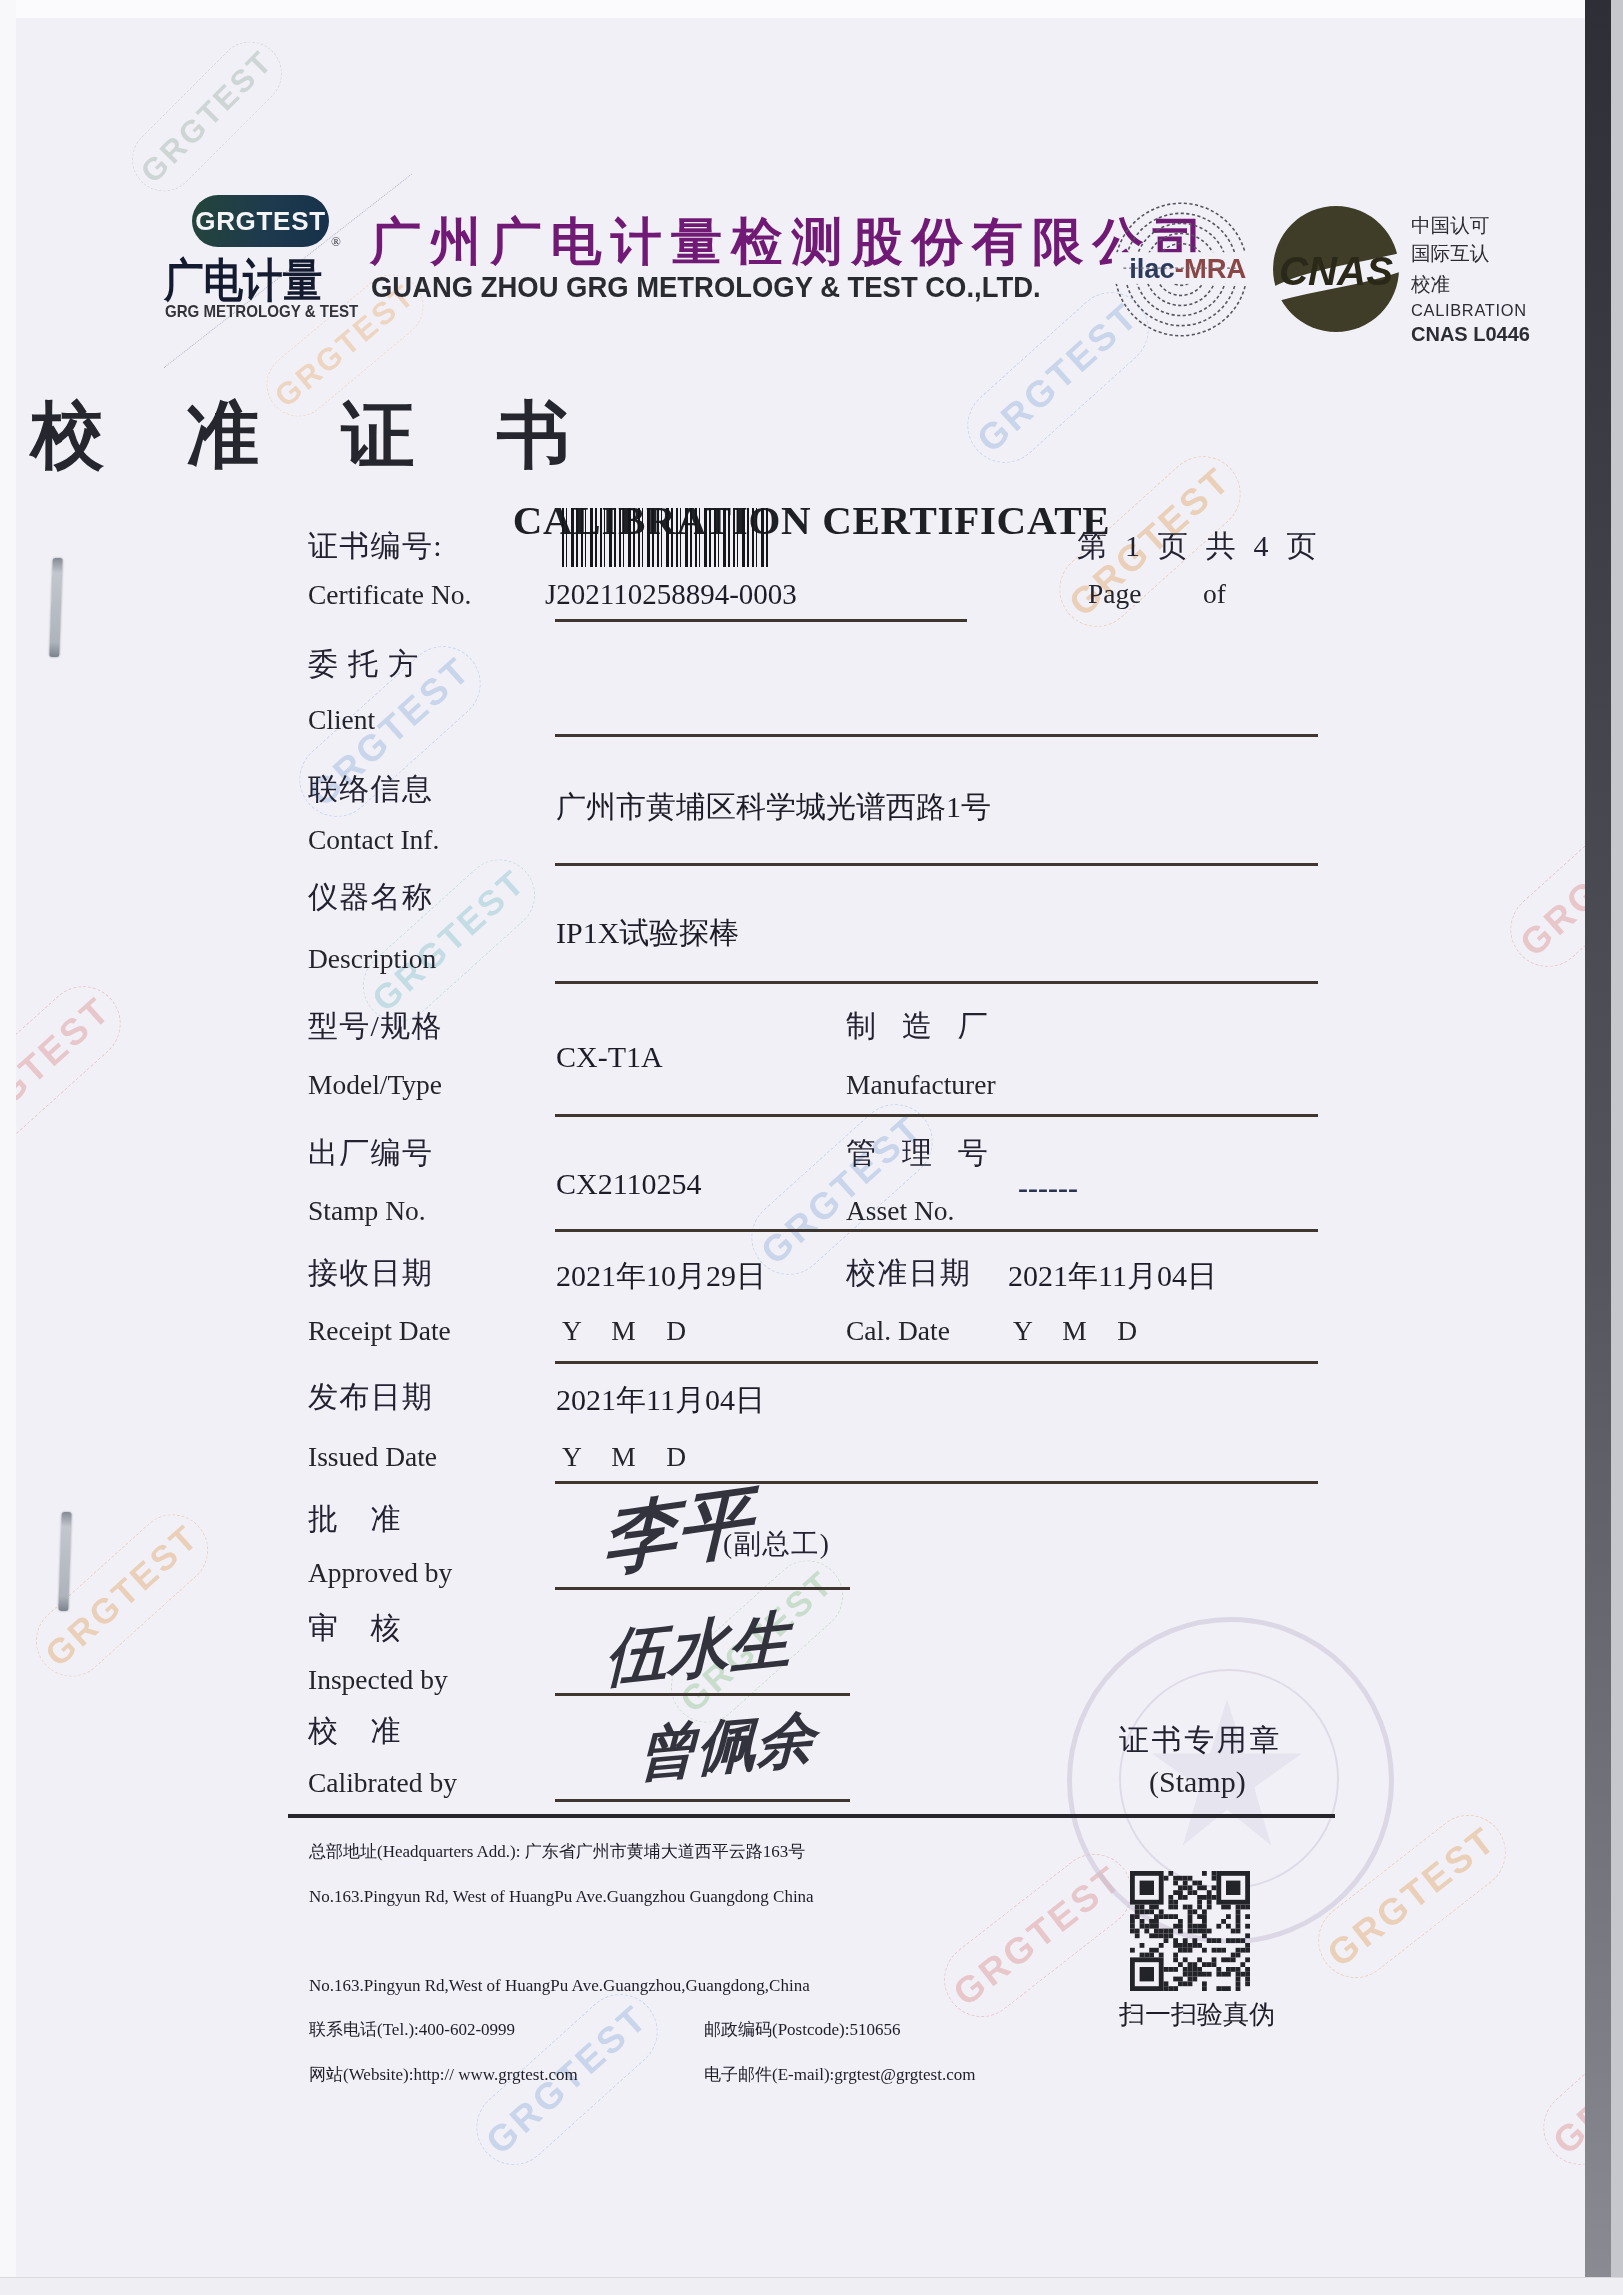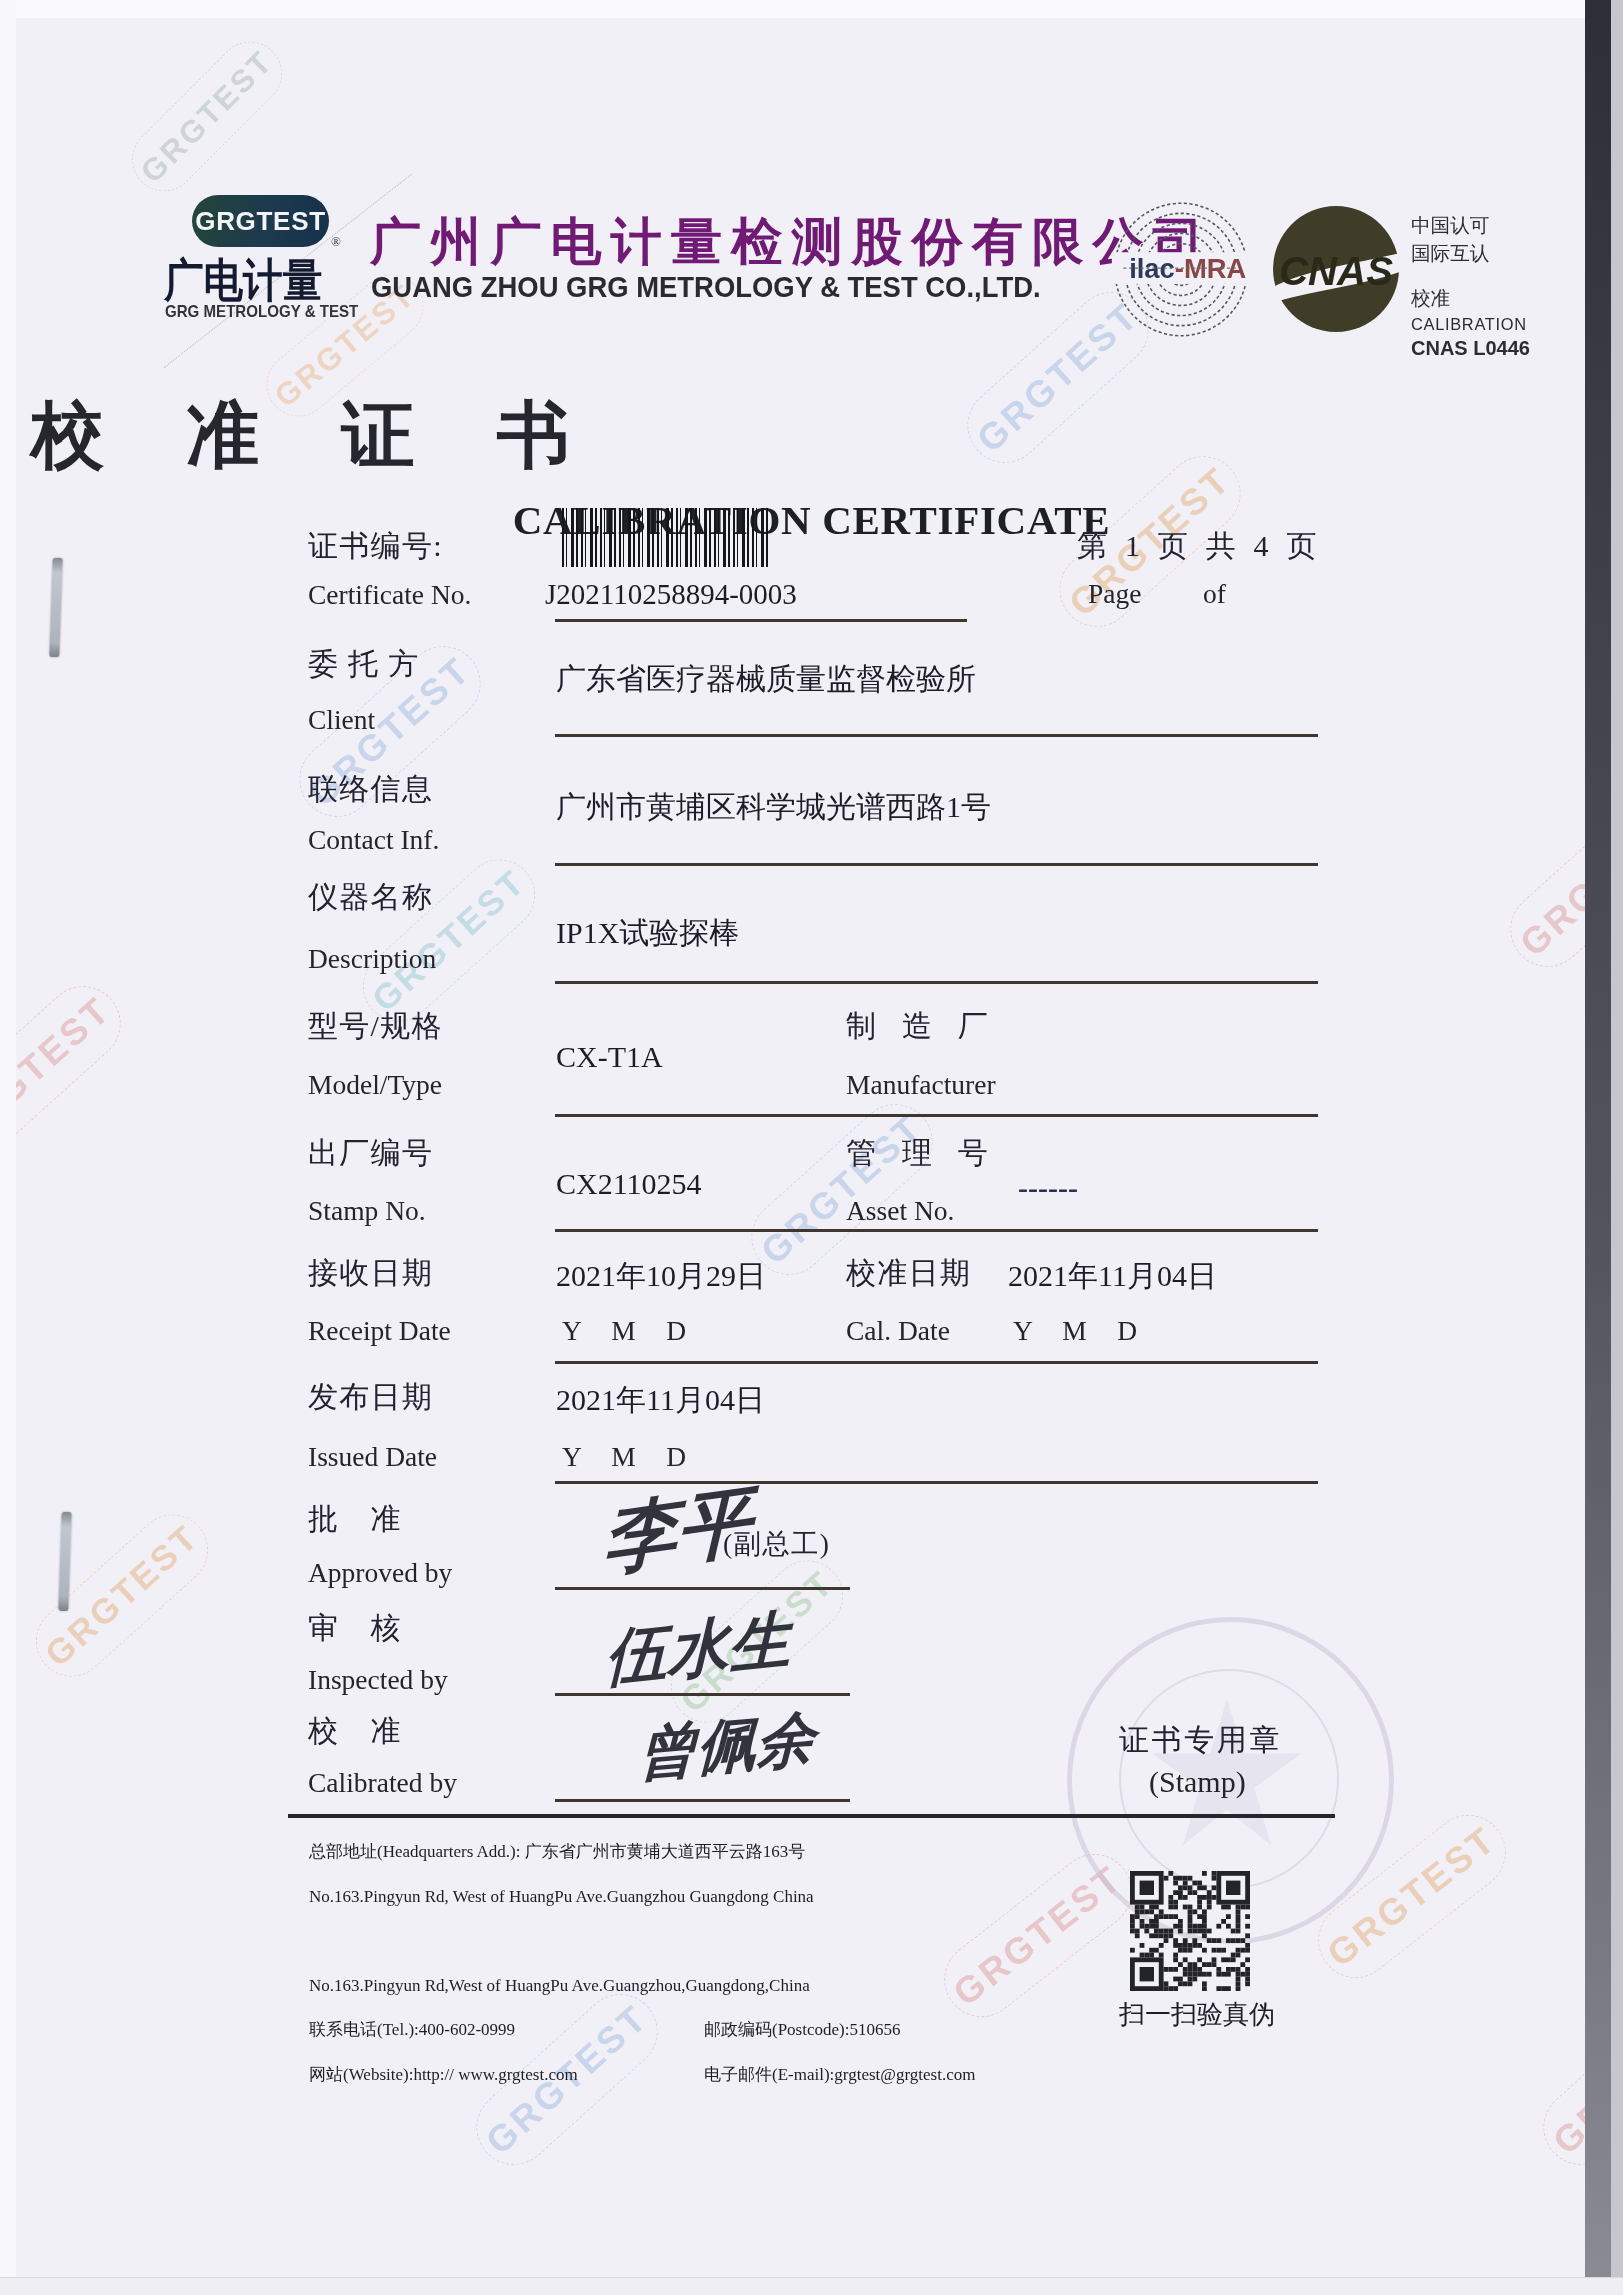--- a/index.html
+++ b/index.html
@@ -148,40 +148,39 @@
   </svg>
 
   <svg class="abs" style="left:1269px;top:202px" width="134" height="134" viewBox="0 0 100 100">
     <circle cx="50" cy="50" r="47" fill="#3f3d27"></circle>
     <path d="M2,64 C28,50 66,46 98,38 L98,52 C70,62 34,66 6,74 Z" fill="#f2f0f7"></path>
     <text x="50" y="62" text-anchor="middle" font-family="Liberation Sans, sans-serif" font-size="30" font-weight="bold" font-style="italic" fill="#2a2818">CNAS</text>
   </svg>
 
   <div id="accred" class="abs">
     <div style="font-size:19.6px;margin-bottom:8.5px">中国认可</div>
-    <div style="font-size:19.6px;margin-bottom:25px">国际互认</div>
+    <div style="font-size:19.6px;margin-bottom:11px">国际互认</div>
     <div style="font-size:19.6px;margin-bottom:7.9px">校准</div>
     <div style="font-size:16.4px;margin-bottom:5.9px;letter-spacing:0.7px">CALIBRATION</div>
     <div style="font-size:20px;font-weight:bold">CNAS L0446</div>
   </div>
 
   <div id="title-cn" class="abs">校 准 证 书</div>
   <div id="title-en" class="abs">CALIBRATION CERTIFICATE</div>
 
   <div id="barcode" class="abs"></div>
   <div class="cn" style="left:308px;top:531px">证书编号:</div>
   <div class="en" style="left:308px;top:581px">Certificate No.</div>
   <div class="val" style="left:545px;top:577px;font-size:29px">J202110258894-0003</div>
   <div class="ul" style="left:555px;top:619px;width:412px"></div>
   <div class="cn" style="left:1077px;top:531px;letter-spacing:5.2px">第 1 页 共 4 页</div>
   <div class="en" style="left:1088px;top:580px">Page</div>
   <div class="en" style="left:1203px;top:580px">of</div>
 
   <div class="cn" style="left:308px;top:649px">委 托 方</div>
-  <div class="val" style="left:556px;top:661px">广东省医疗器械质量监督检验所</div>
   <div class="en" style="left:308px;top:706px">Client</div>
   <div class="ul" style="left:555px;top:734px;width:763px"></div>
 
   <div class="cn" style="left:308px;top:774px">联络信息</div>
   <div class="val" style="left:556px;top:789px">广州市黄埔区科学城光谱西路1号</div>
   <div class="en" style="left:308px;top:826px">Contact Inf.</div>
   <div class="ul" style="left:555px;top:863px;width:763px"></div>
 
   <div class="cn" style="left:308px;top:882px">仪器名称</div>
   <div class="val" style="left:556px;top:915px">IP1X试验探棒</div>

